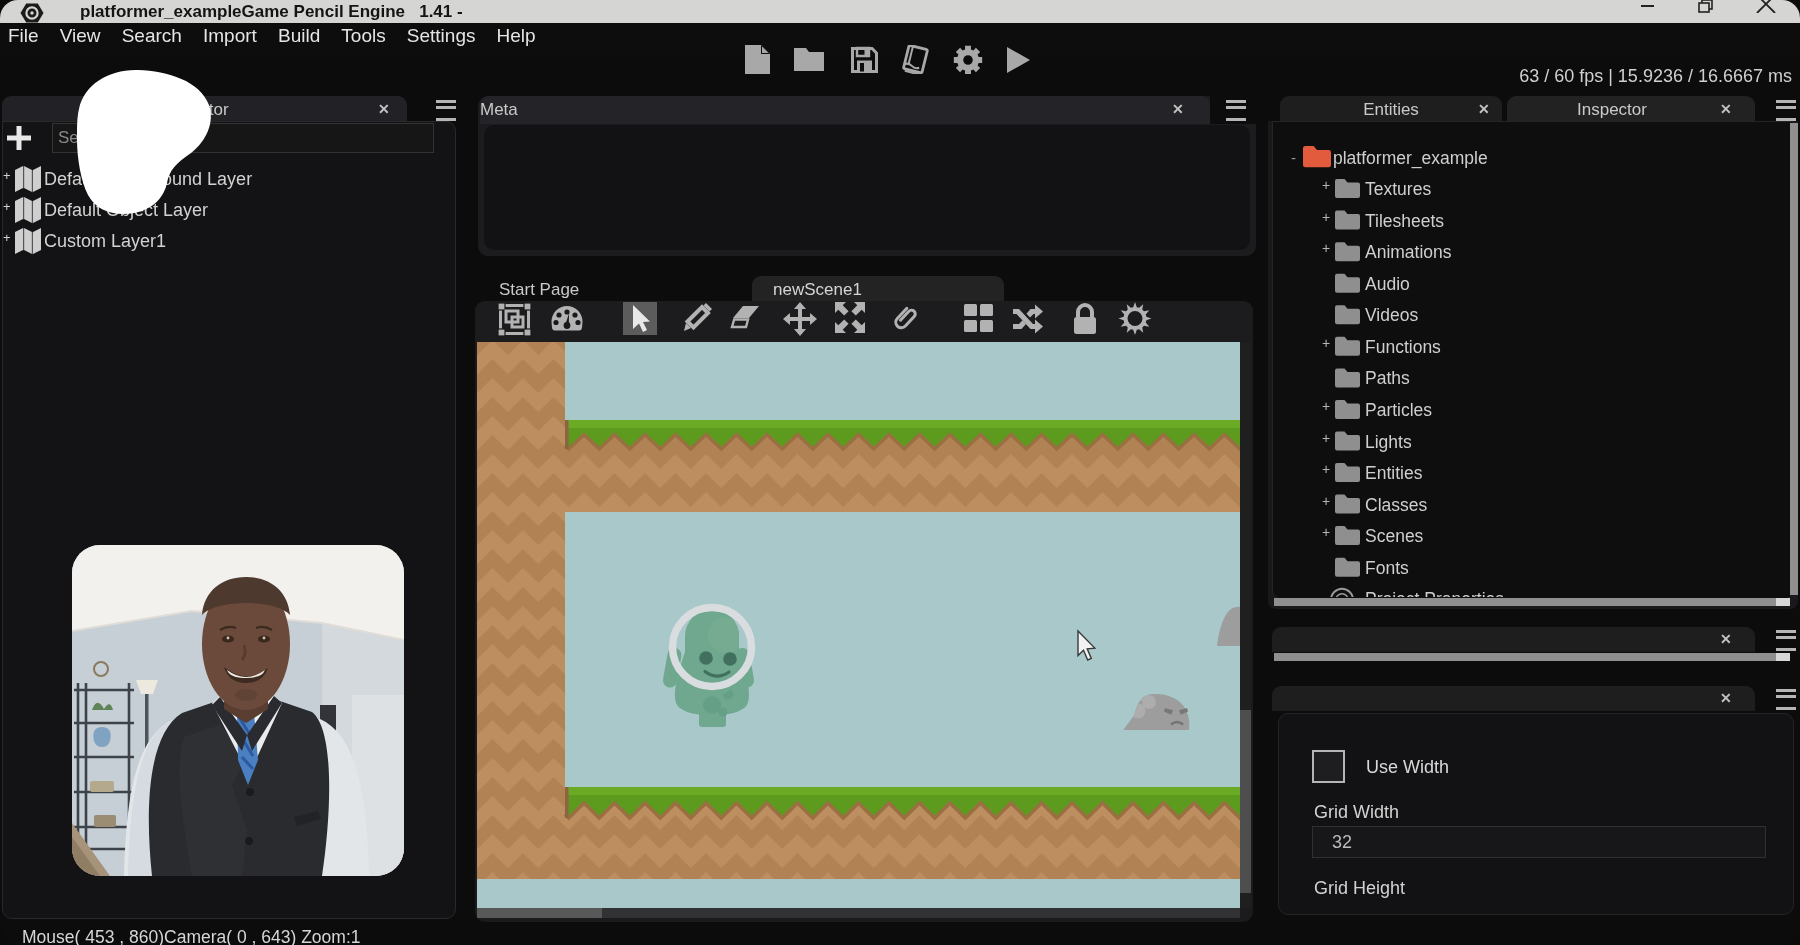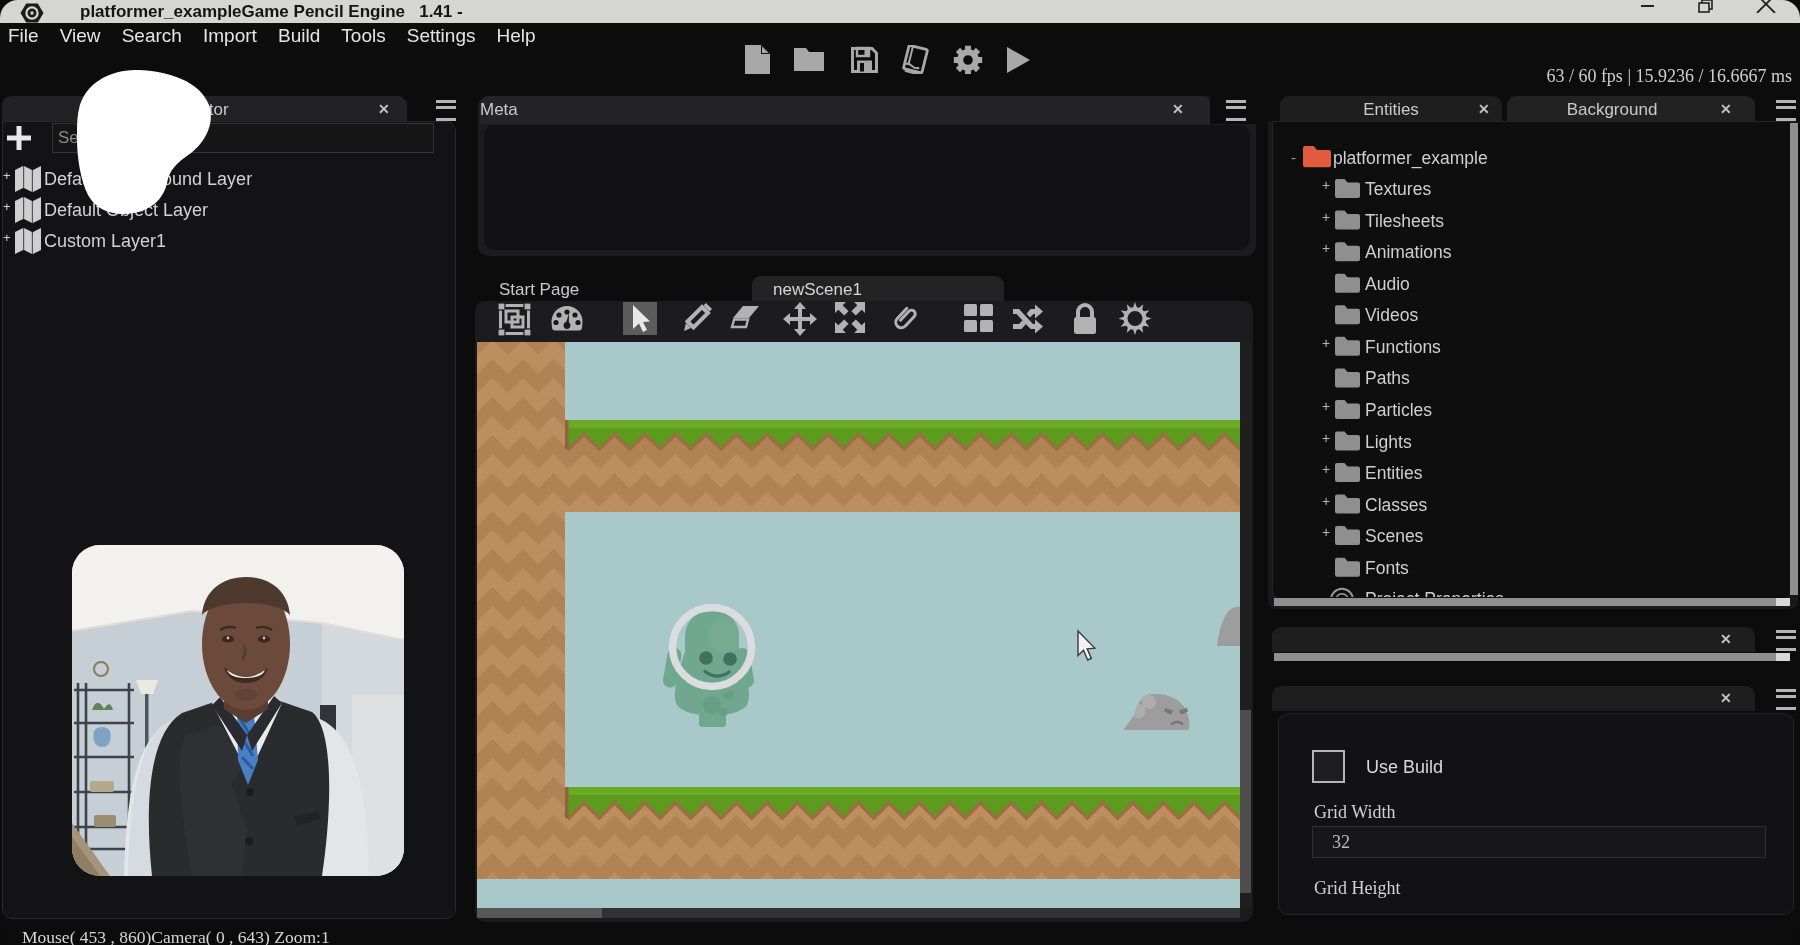--- a/index.html
+++ b/index.html
@@ -1,18 +1,18 @@
 <!DOCTYPE html>
 <html><head>
 <meta charset="utf-8">
 <style>
   html,body{margin:0;padding:0;background:#0b0b0b;} *{-webkit-font-smoothing:antialiased;}
   #app{position:relative;width:1800px;height:945px;overflow:hidden;background:#0c0c0c;font-family:"Liberation Sans",sans-serif;border-radius:18px;}
   .abs{position:absolute;}
-  .mono{font-family:Liberation Serif, serif;}
+  .mono{font-family:Liberation Sans, sans-serif;}
   .tab{position:absolute;background:#1e1e1e;border-radius:9px 9px 0 0;}
   .tabtitle{position:absolute;color:#c9c9c9;font-size:17px;}
   .xbtn{position:absolute;color:#c2c2c2;font-size:14px;font-weight:bold;}
   .ham{position:absolute;width:20px;height:15px;border-top:3px solid #b5b5b5;border-bottom:3px solid #b5b5b5;}
   .ham:after{content:"";position:absolute;left:0;right:0;top:3px;height:3px;background:#b5b5b5;}
 </style>
 </head>
 <body>
 <div id="app">
 
@@ -253,21 +253,21 @@
 
 <div class="abs" style="left:1240px;top:342px;width:11px;height:566px;background:#1f1f1f;"></div>
 <div class="abs" style="left:1240px;top:710px;width:11px;height:183px;background:#4e4e4e;"></div>
 <div class="abs" style="left:477px;top:908px;width:763px;height:10px;background:#323234;"></div>
 <div class="abs" style="left:477px;top:908px;width:125px;height:10px;background:#585858;"></div>
 
 <div class="tab" style="left:1280px;top:96px;width:222px;height:26px;"></div>
 <div class="tabtitle" style="left:1280px;top:100px;width:222px;text-align:center;">Entities</div>
 <div class="xbtn" style="left:1478px;top:101px;">✕</div>
 <div class="tab" style="left:1507px;top:96px;width:248px;height:26px;background:#222;"></div>
-<div class="tabtitle" style="left:1507px;top:100px;width:210px;text-align:center;">Background</div>
+<div class="tabtitle" style="left:1507px;top:100px;width:210px;text-align:center;">Inspector</div>
 <div class="xbtn" style="left:1720px;top:101px;">✕</div>
 <div class="ham" style="left:1776px;top:100px;"></div>
 <div class="abs" style="left:1268px;top:121px;width:530px;height:488px;background:#19191b;border-radius:0 0 8px 8px;"></div>
 <div class="abs" style="left:1272px;top:121px;width:520px;height:476px;background:#0e0e0e;border:1px solid #252527;border-radius:0 0 8px 8px;"></div>
 <div class="abs" style="left:1790px;top:123px;width:8px;height:472px;background:#8f8f8f;"></div>
 <div class="abs" style="left:1272px;top:121px;width:520px;height:476px;overflow:hidden;"><svg width="520" height="476" viewBox="0 0 520 476">
         <g font-family="Liberation Sans" font-size="17.5" fill="#cfcfcf">
           <text x="19" y="42" font-size="15" fill="#9a9a9a">-</text>
           <g transform="translate(31,24.5) scale(1.12)">
             <path d="M0,2.5 q0,-2 2,-2 l7.5,0 l3,3.5 l10.5,0 q2,0 2,2 l0,11.5 q0,2 -2,2 l-21,0 q-2,0 -2,-2 z" fill="#e25b3c"></path>
@@ -350,21 +350,21 @@
 <div class="ham" style="left:1776px;top:630px;"></div>
 <div class="abs" style="left:1274px;top:653px;width:516px;height:8px;background:#8f8f8f;"></div>
 <div class="abs" style="left:1776px;top:653px;width:14px;height:8px;background:#d8d8d8;"></div>
 
 <div class="tab" style="left:1272px;top:686px;width:483px;height:25px;"></div>
 <div class="tabtitle" style="left:1272px;top:690px;width:483px;text-align:center;margin-top:40px;">Grid Settings</div>
 <div class="xbtn" style="left:1720px;top:690px;">✕</div>
 <div class="ham" style="left:1776px;top:689px;"></div>
 <div class="abs" style="left:1278px;top:713px;width:514px;height:200px;background:#121214;border:1px solid #242427;border-radius:10px;"></div>
 <div class="abs" style="left:1312px;top:750px;width:29px;height:29px;background:#1e1e21;border:2px solid #b5b5b5;"></div>
-<div class="abs" style="left:1366px;top:757px;color:#d8d8d8;font-size:18px;">Use Build</div>
+<div class="abs" style="left:1366px;top:757px;color:#d8d8d8;font-size:18px;">Use Width</div>
 <div class="abs mono" style="left:1314px;top:802px;color:#d2d2d2;font-size:18px;text-align:right;">Grid Width</div>
 <div class="abs" style="left:1312px;top:826px;width:452px;height:30px;background:#17171a;border:1px solid #303034;"></div>
 <div class="abs mono" style="left:1332px;top:832px;color:#bbbbbb;font-size:18px;">32</div>
 <div class="abs mono" style="left:1314px;top:878px;color:#d2d2d2;font-size:18px;">Grid Height</div>
 
 <div class="abs mono" style="left:22px;top:927px;color:#d6d6d6;font-size:17.5px;">Mouse( 453 , 860)Camera( 0 , 643) Zoom:1</div>
 
 <div class="abs" style="left:72px;top:545px;width:332px;height:331px;border-radius:28px;overflow:hidden;">
 <svg width="332" height="331" viewBox="0 0 332 331">
 <rect width="332" height="331" fill="#c6cfd6"></rect>

